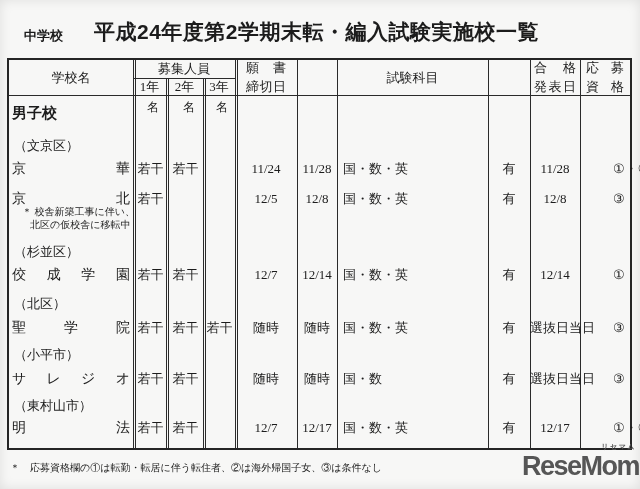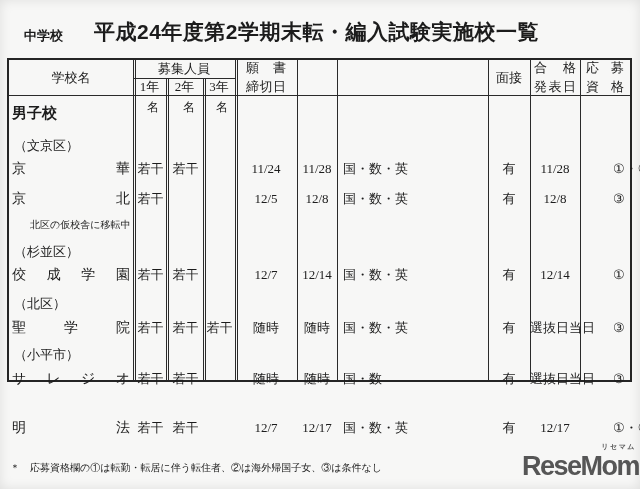--- a/index.html
+++ b/index.html
@@ -15,21 +15,21 @@
     font-family:"Liberation Sans","DejaVu Sans",sans-serif;
     font-weight:bold; font-size:13px;
   }
   .title {
     position:absolute; left:94px; top:18px;
     font-family:"Liberation Sans","DejaVu Sans",sans-serif;
     font-weight:bold; font-size:21px; letter-spacing:0.5px;
     white-space:nowrap;
   }
   .tbl {
-    position:absolute; left:7px; top:58px; width:625px; height:324px;
+    position:absolute; left:7px; top:58px; width:625px; height:392px;
     border:2px solid #252525; box-sizing:border-box;
   }
   
   .vl { position:absolute; top:0; bottom:0; width:0; border-left:1.5px solid #2a2a2a; }
   .vl.dbl { border-left:3px double #2a2a2a; }
   .vl.sub { top:18px; }
   
   .hl { position:absolute; height:0; border-top:1.5px solid #2a2a2a; }
   
   .hc { position:absolute; display:flex; align-items:center; justify-content:center;
@@ -104,21 +104,21 @@
       <span class="jline js-chars" style="width:40px">
           <span>願</span>
           <span>書</span>
         </span>
       <span class="jline js-chars" style="width:40px">
           <span>締</span>
           <span>切</span>
           <span>日</span>
         </span>
     </div>
-    <div class="hc" style="left:479px; top:0; width:42px; height:35px">面接</div>
+    <div class="hc" style="left:328px; top:0; width:151px; height:35px">試験科目</div>
     <div class="hc hc2" style="left:521px; top:0; width:50px; height:35px">
       <span class="jline js-chars" style="width:42px">
           <span>合</span>
           <span>格</span>
         </span>
       <span class="jline js-chars" style="width:42px">
           <span>発</span>
           <span>表</span>
           <span>日</span>
         </span>
@@ -133,24 +133,26 @@
           <span>格</span>
         </span>
     </div>
 
     <span class="unit" style="left:124px; top:39px; width:26px">名</span>
     <span class="unit" style="left:157px; top:39px; width:29px">名</span>
     <span class="unit" style="left:194px; top:39px; width:25px">名</span>
 
     <div class="section-label" style="top:44px">男子校</div>
     <div class="ward" style="top:77px">（文京区）</div>
+    <div class="note" style="left:13px; top:146px">＊ 校舎新築工事に伴い、</div>
     <div class="note" style="left:21px; top:159px">北区の仮校舎に移転中</div>
     <div class="ward" style="top:183px">（杉並区）</div>
     <div class="ward" style="top:235px">（北区）</div>
     <div class="ward" style="top:286px">（小平市）</div>
+    <div class="ward" style="top:337px">（東村山市）</div>
 
     <div class="row" style="top:101px">
       <span class="cell c-school js-chars">
           <span>京</span>
           <span>華</span>
         </span>
       <span class="cell c-g1">若干</span>
       <span class="cell c-g2">若干</span>
       <span class="cell c-g3"></span>
       <span class="cell c-dl">11/24</span>

